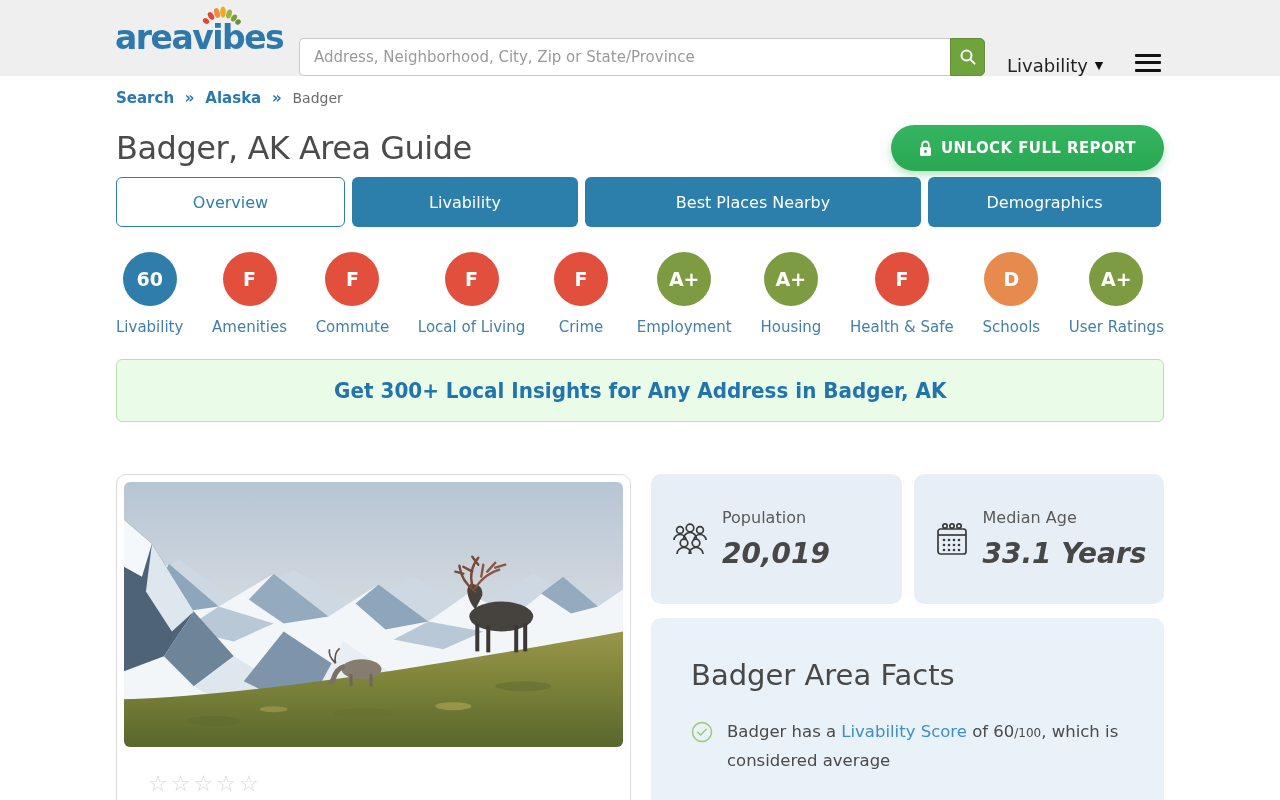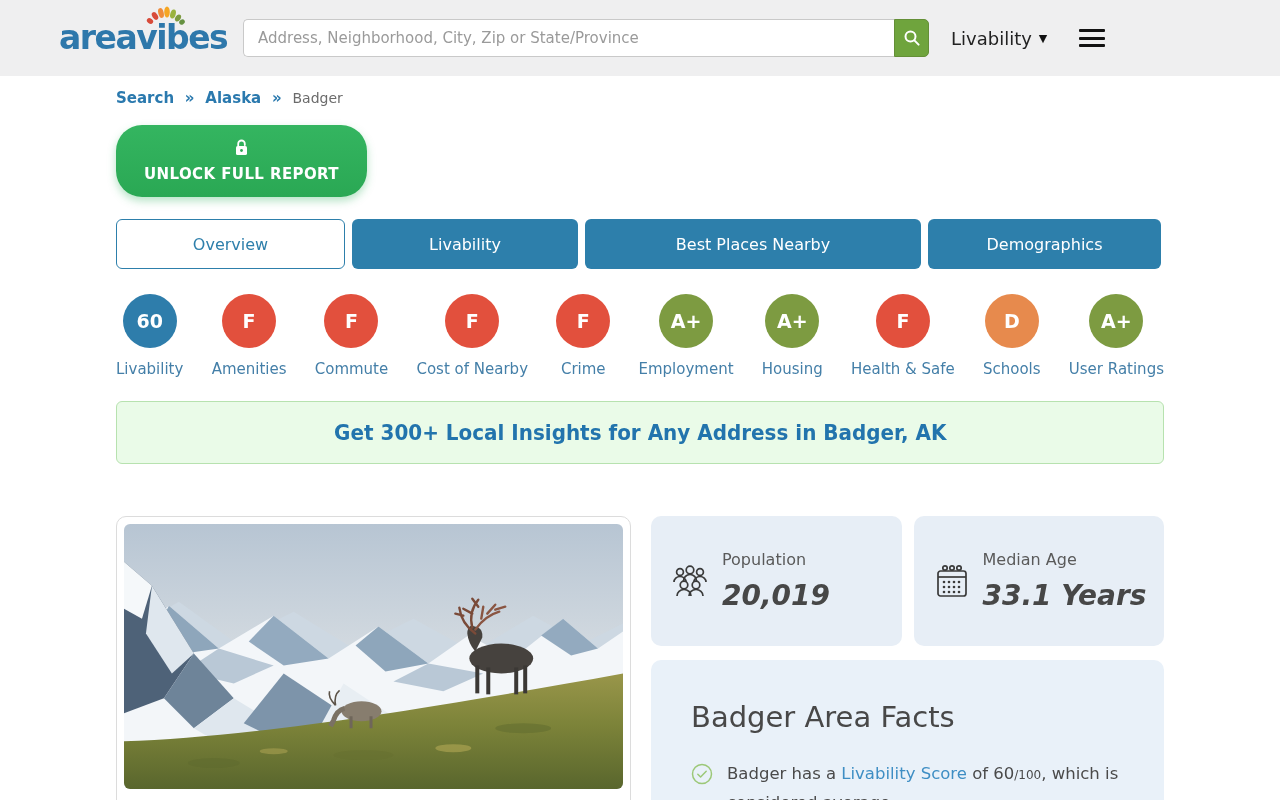--- a/index.html
+++ b/index.html
@@ -1,20 +1,20 @@
 <!DOCTYPE html>
 <html><head>
 <meta charset="utf-8">
 <style>
   * { margin:0; padding:0; box-sizing:border-box; }
   html,body { width:1280px; height:800px; overflow:hidden; background:#fff;
     font-family:"DejaVu Sans","Liberation Sans",sans-serif; }
 
   
-  .header { height:76px; background:#efeff0; display:flex; align-items:center; padding-left:59px; }
+  .header { height:76px; background:#efeff0; display:flex; align-items:flex-end; padding-left:115px; }
   .logo-wrap { position:relative; width:172px; }
   .logo-text { font-size:33px; font-weight:600; color:#2e78ab; letter-spacing:-1.5px; line-height:76px; }
   .logo-burst { position:absolute; top:6px; left:84px; }
   .search-form { display:flex; margin-left:12px; }
   .search-input { width:651px; height:38px; border:1px solid #c9c9c9; border-right:none;
     border-radius:5px 0 0 5px; padding:0 14px; font-size:15px; color:#0f766e; outline:none;
     font-family:"DejaVu Sans","Liberation Sans",sans-serif; }
   .search-input::placeholder { color:#9a9a9a; }
   .search-btn { width:35px; height:38px; background:#6fa43d; border:1px solid #648f37;
     border-radius:0 5px 5px 0; display:flex; align-items:center; justify-content:center; cursor:pointer; }
@@ -29,23 +29,23 @@
   .breadcrumb { margin-top:13px; font-size:15px; }
   .breadcrumb .crumb-link { color:#2a79ae; font-weight:700; text-decoration:none; cursor:pointer; }
   .breadcrumb .sep { color:#2a79ae; font-weight:700; margin:0 6px; }
   .breadcrumb .crumb-current { color:#6b6b6b; font-size:14px; }
 
   .title-row { margin-top:18px; display:flex; align-items:center; justify-content:space-between; }
   .page-title { font-size:32px; font-weight:400; color:#4b4b4b; letter-spacing:-0.5px; }
   .unlock-btn { display:flex; align-items:center; gap:9px; background:linear-gradient(#34b560,#2aa854);
     border:none; border-radius:26px; padding:14px 28px; color:#fff; font-weight:700; font-size:15px;
     letter-spacing:.4px; cursor:pointer; box-shadow:0 4px 8px rgba(46,176,92,.35);
-    font-family:"DejaVu Sans","Liberation Sans",sans-serif;flex-direction:column; }
-
-  .tabs { margin-top:22px; display:flex; gap:7px; }
+    font-family:"DejaVu Sans","Liberation Sans",sans-serif; }
+
+  .tabs { margin-top:6px; display:flex; gap:7px; }
   .tab { height:50px; display:flex; align-items:center; justify-content:center; border-radius:6px;
     font-size:16px; cursor:pointer; background:#2d7fab; color:#fff; }
   .tab.active { background:#fff; border:1px solid #2d7fab; color:#2e7fab; }
   .tab.w1{width:229px}.tab.w2{width:226px}.tab.w3{width:233px}.tab.w4{width:336px}
 
   .scores { margin-top:25px; display:flex; justify-content:space-between; }
   .score { display:flex; flex-direction:column; align-items:center; cursor:pointer; }
   .circle { width:54px; height:54px; border-radius:50%; display:flex; align-items:center;
     justify-content:center; color:#fff; font-weight:700; font-size:19px; }
   .score-label { margin-top:12px; font-size:15px; color:#447fa8; white-space:nowrap; }
@@ -122,20 +122,21 @@
 
   <div class="breadcrumb">
     <span class="crumb-link">Search</span>
     <span class="sep">»</span>
     <span class="crumb-link">Alaska</span>
     <span class="sep">»</span>
     <span class="crumb-current">Badger</span>
   </div>
 
   <div class="title-row">
+    <h1 class="page-title">Badger, AK Area Guide</h1>
     <button class="unlock-btn">
       <svg width="13" height="17" viewBox="0 0 13 17">
         <path d="M3.2 7 V4.8 a3.3 3.3 0 0 1 6.6 0 V6" fill="none" stroke="#fff" stroke-width="1.8" stroke-linecap="round"></path>
         <rect x="1" y="7" width="11" height="9" rx="1.6" fill="#fff"></rect>
         <circle cx="6.5" cy="11.5" r="1.4" fill="#2da956"></circle>
       </svg>
       <span>UNLOCK FULL REPORT</span>
     </button>
   </div>
 
@@ -154,21 +155,21 @@
     <div class="score">
       <div class="circle" style="background: rgb(226, 80, 61);">F</div>
       <div class="score-label">Amenities</div>
     </div>
     <div class="score">
       <div class="circle" style="background: rgb(226, 80, 61);">F</div>
       <div class="score-label">Commute</div>
     </div>
     <div class="score">
       <div class="circle" style="background: rgb(226, 80, 61);">F</div>
-      <div class="score-label">Cost of Nearby</div>
+      <div class="score-label">Local of Living</div>
     </div>
     <div class="score">
       <div class="circle" style="background: rgb(226, 80, 61);">F</div>
       <div class="score-label">Crime</div>
     </div>
     <div class="score">
       <div class="circle" style="background: rgb(125, 155, 65);">A+</div>
       <div class="score-label">Employment</div>
     </div>
     <div class="score">

